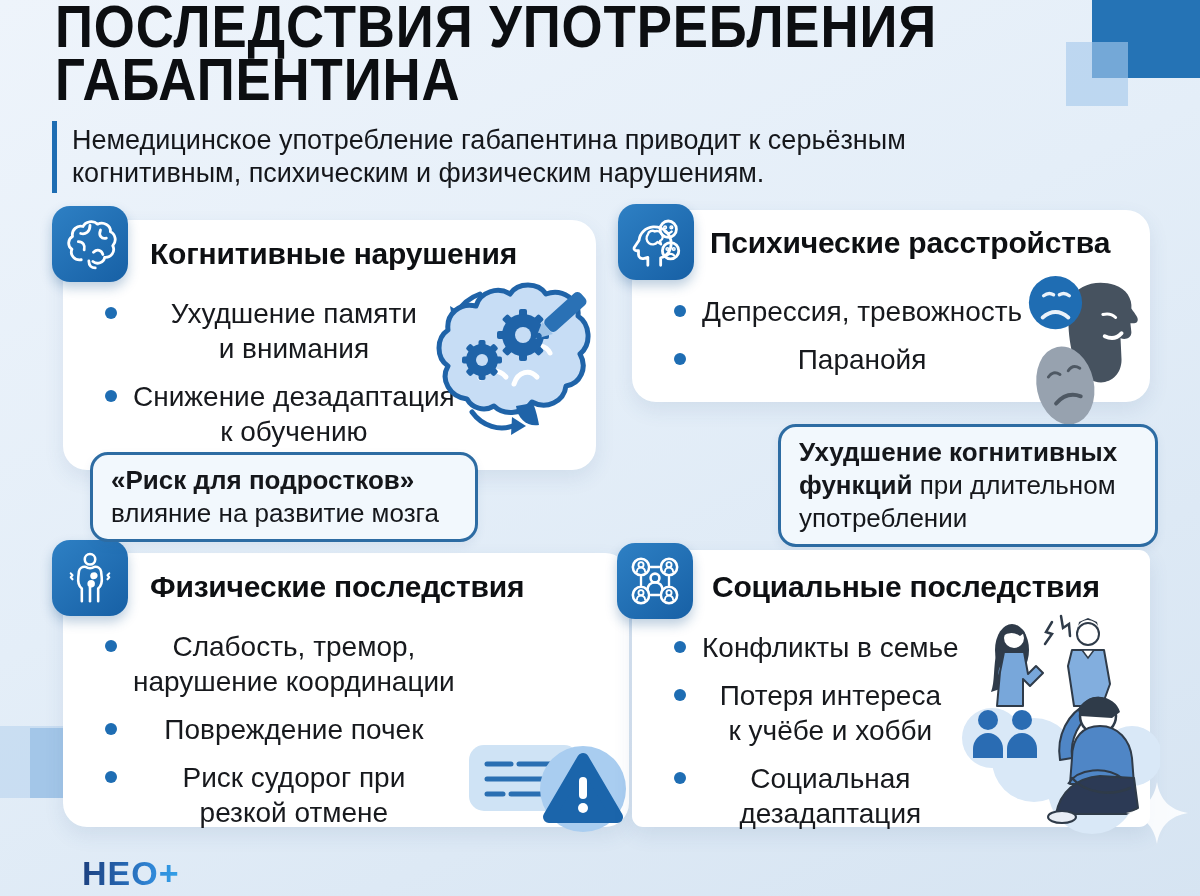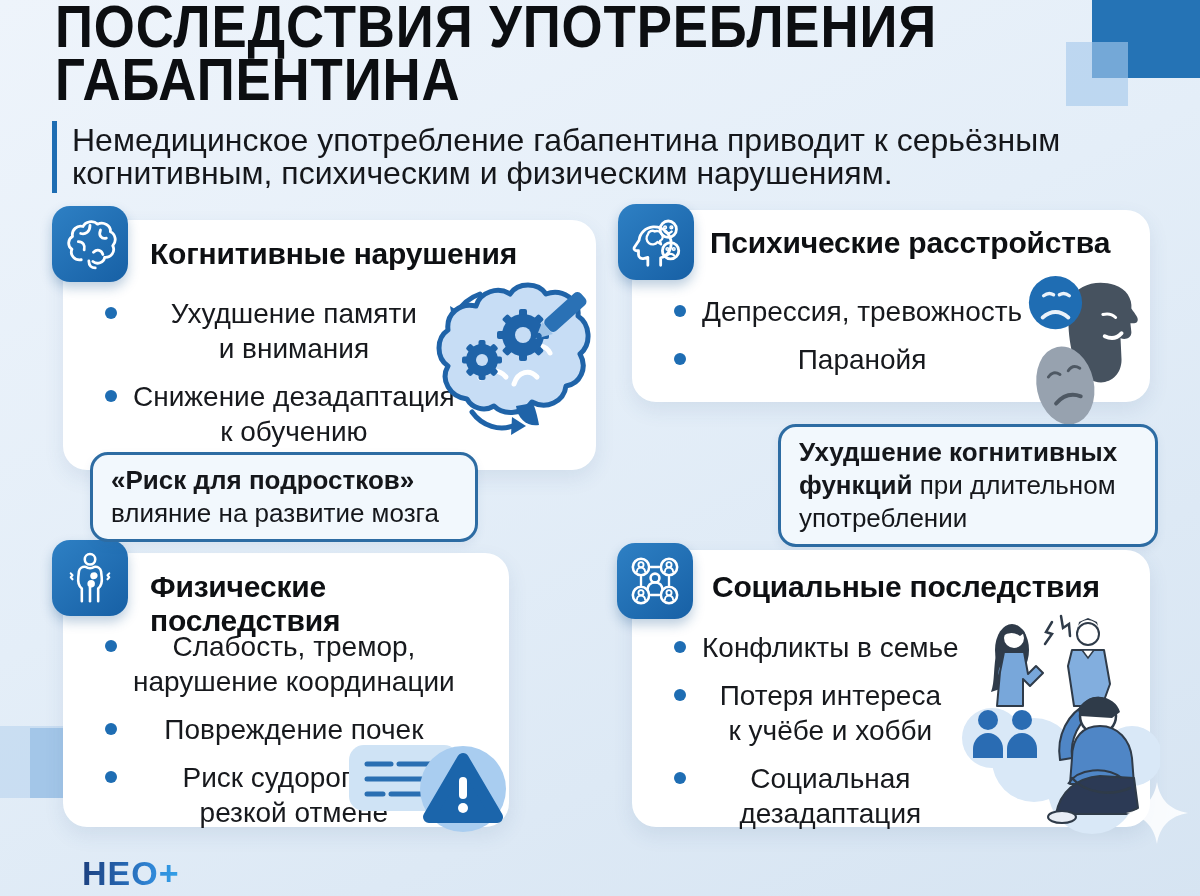--- a/index.html
+++ b/index.html
@@ -16,29 +16,29 @@
 
   .title{
     position:absolute;left:55px;top:0;margin:0;
     font-size:60px;line-height:53px;font-weight:800;color:#0c0e11;
     letter-spacing:1px;transform:scaleX(.88);transform-origin:left top;
     white-space:pre-line;
   }
   .subtitle{
     position:absolute;left:52px;top:121px;
     border-left:5px solid #1e6db3;padding:3px 0 3px 15px;
-    font-size:32px;line-height:33px;font-weight:500;white-space:pre-line;
+    font-size:27px;line-height:33px;font-weight:500;white-space:pre-line;
   }
 
   .card{position:absolute;background:#fff;border-radius:24px;
         box-shadow:0 8px 20px rgba(50,90,140,.10);}
   #card-cognitive{left:63px;top:220px;width:533px;height:250px;}
   #card-mental{left:632px;top:210px;width:518px;height:192px;}
-  #card-physical{left:63px;top:553px;width:446px;height:274px;}
-  #card-social{left:632px;top:550px;width:518px;height:277px;}
+  #card-physical{left:63px;top:553px;width:566px;height:274px;}
+  #card-social{left:632px;top:550px;width:518px;height:277px;border-radius:11px;}
 
   .tile{position:absolute;width:76px;height:76px;border-radius:18px;
         background:linear-gradient(140deg,#2e80c4,#1760a5);
         box-shadow:0 6px 12px rgba(23,82,140,.28);
         display:flex;align-items:center;justify-content:center;}
   #card-cognitive .tile{left:-11px;top:-14px;}
   #card-mental .tile{left:-14px;top:-6px;}
   #card-physical .tile{left:-11px;top:-13px;}
   #card-social .tile{left:-15px;top:-7px;}
   .tile svg{width:56px;height:56px;}

